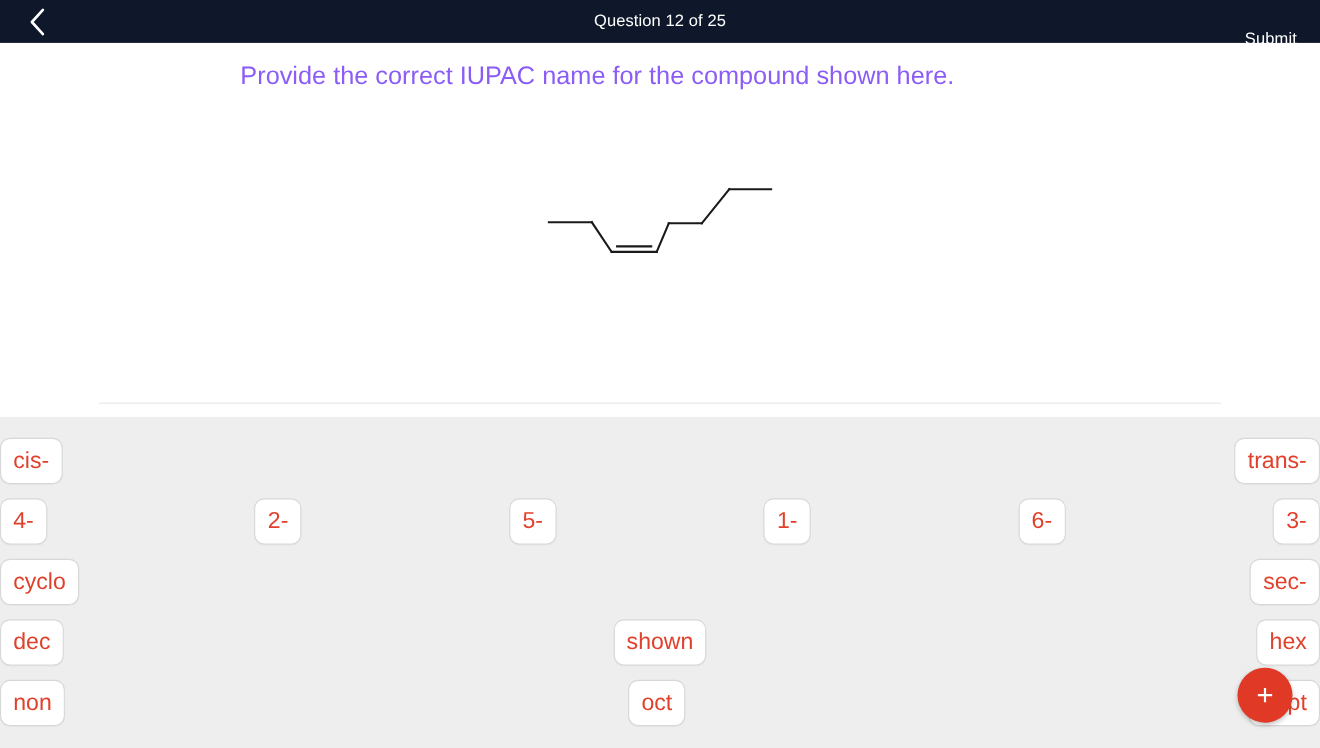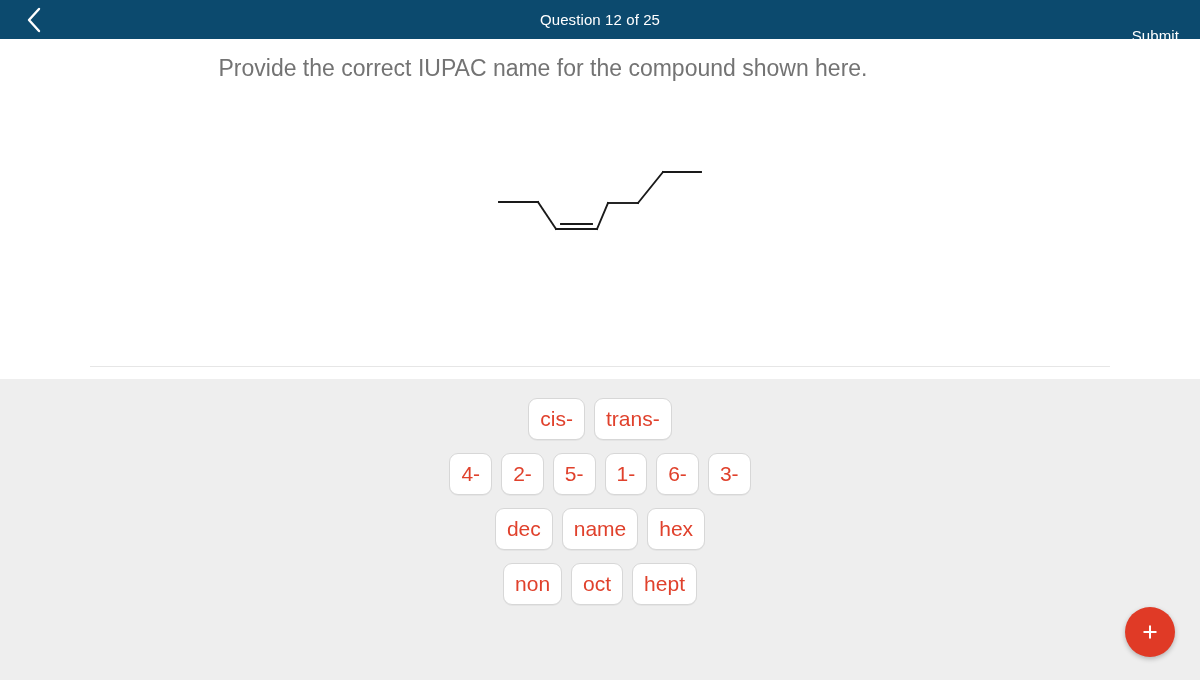--- a/index.html
+++ b/index.html
@@ -23,21 +23,21 @@
     background: #ffffff;
   }
 
   
   .header {
     position: absolute;
     top: 0;
     left: 0;
     width: 1200px;
     height: 39px;
-    background: #0c4a6e;
+    background: #0f172a;
     display: flex;
     align-items: center;
     justify-content: center;
   }
   .header-title {
     font-size: 15px;
     color: #ffffff;
     letter-spacing: 0.1px;
     line-height: 1;
   }
@@ -67,21 +67,21 @@
   }
 
   
   .prompt {
     position: absolute;
     top: 55px;
     left: 0;
     width: 1086px;
     text-align: center;
     font-size: 23px;
-    color: #737373;
+    color: #8b5cf6;
     line-height: 1.2;
   }
 
   
   .molecule-area {
     position: absolute;
     top: 110px;
     left: 0;
     width: 1200px;
     height: 200px;
@@ -107,21 +107,21 @@
     left: 0;
     top: 379px;
     width: 1200px;
     height: 301px;
     background: #eeeeee;
     box-sizing: border-box;
     padding-top: 19px;
   }
   .tile-row {
     display: flex;
-    justify-content: center;
+    justify-content: space-between;
     align-items: center;
     gap: 9px;
     margin-bottom: 13px;
   }
   .tile {
     background: #ffffff;
     border: 1px solid #d7d7d7;
     border-radius: 9px;
     color: #e0412c;
     font-size: 21px;
@@ -194,22 +194,26 @@
         </div>
         <div class="tile-row">
           <div class="tile">4-</div>
           <div class="tile">2-</div>
           <div class="tile">5-</div>
           <div class="tile">1-</div>
           <div class="tile">6-</div>
           <div class="tile">3-</div>
         </div>
         <div class="tile-row">
+          <div class="tile">cyclo</div>
+          <div class="tile">sec-</div>
+        </div>
+        <div class="tile-row">
           <div class="tile">dec</div>
-          <div class="tile">name</div>
+          <div class="tile">shown</div>
           <div class="tile">hex</div>
         </div>
         <div class="tile-row">
           <div class="tile">non</div>
           <div class="tile">oct</div>
           <div class="tile">hept</div>
         </div>
       </div>
   </div>
 

